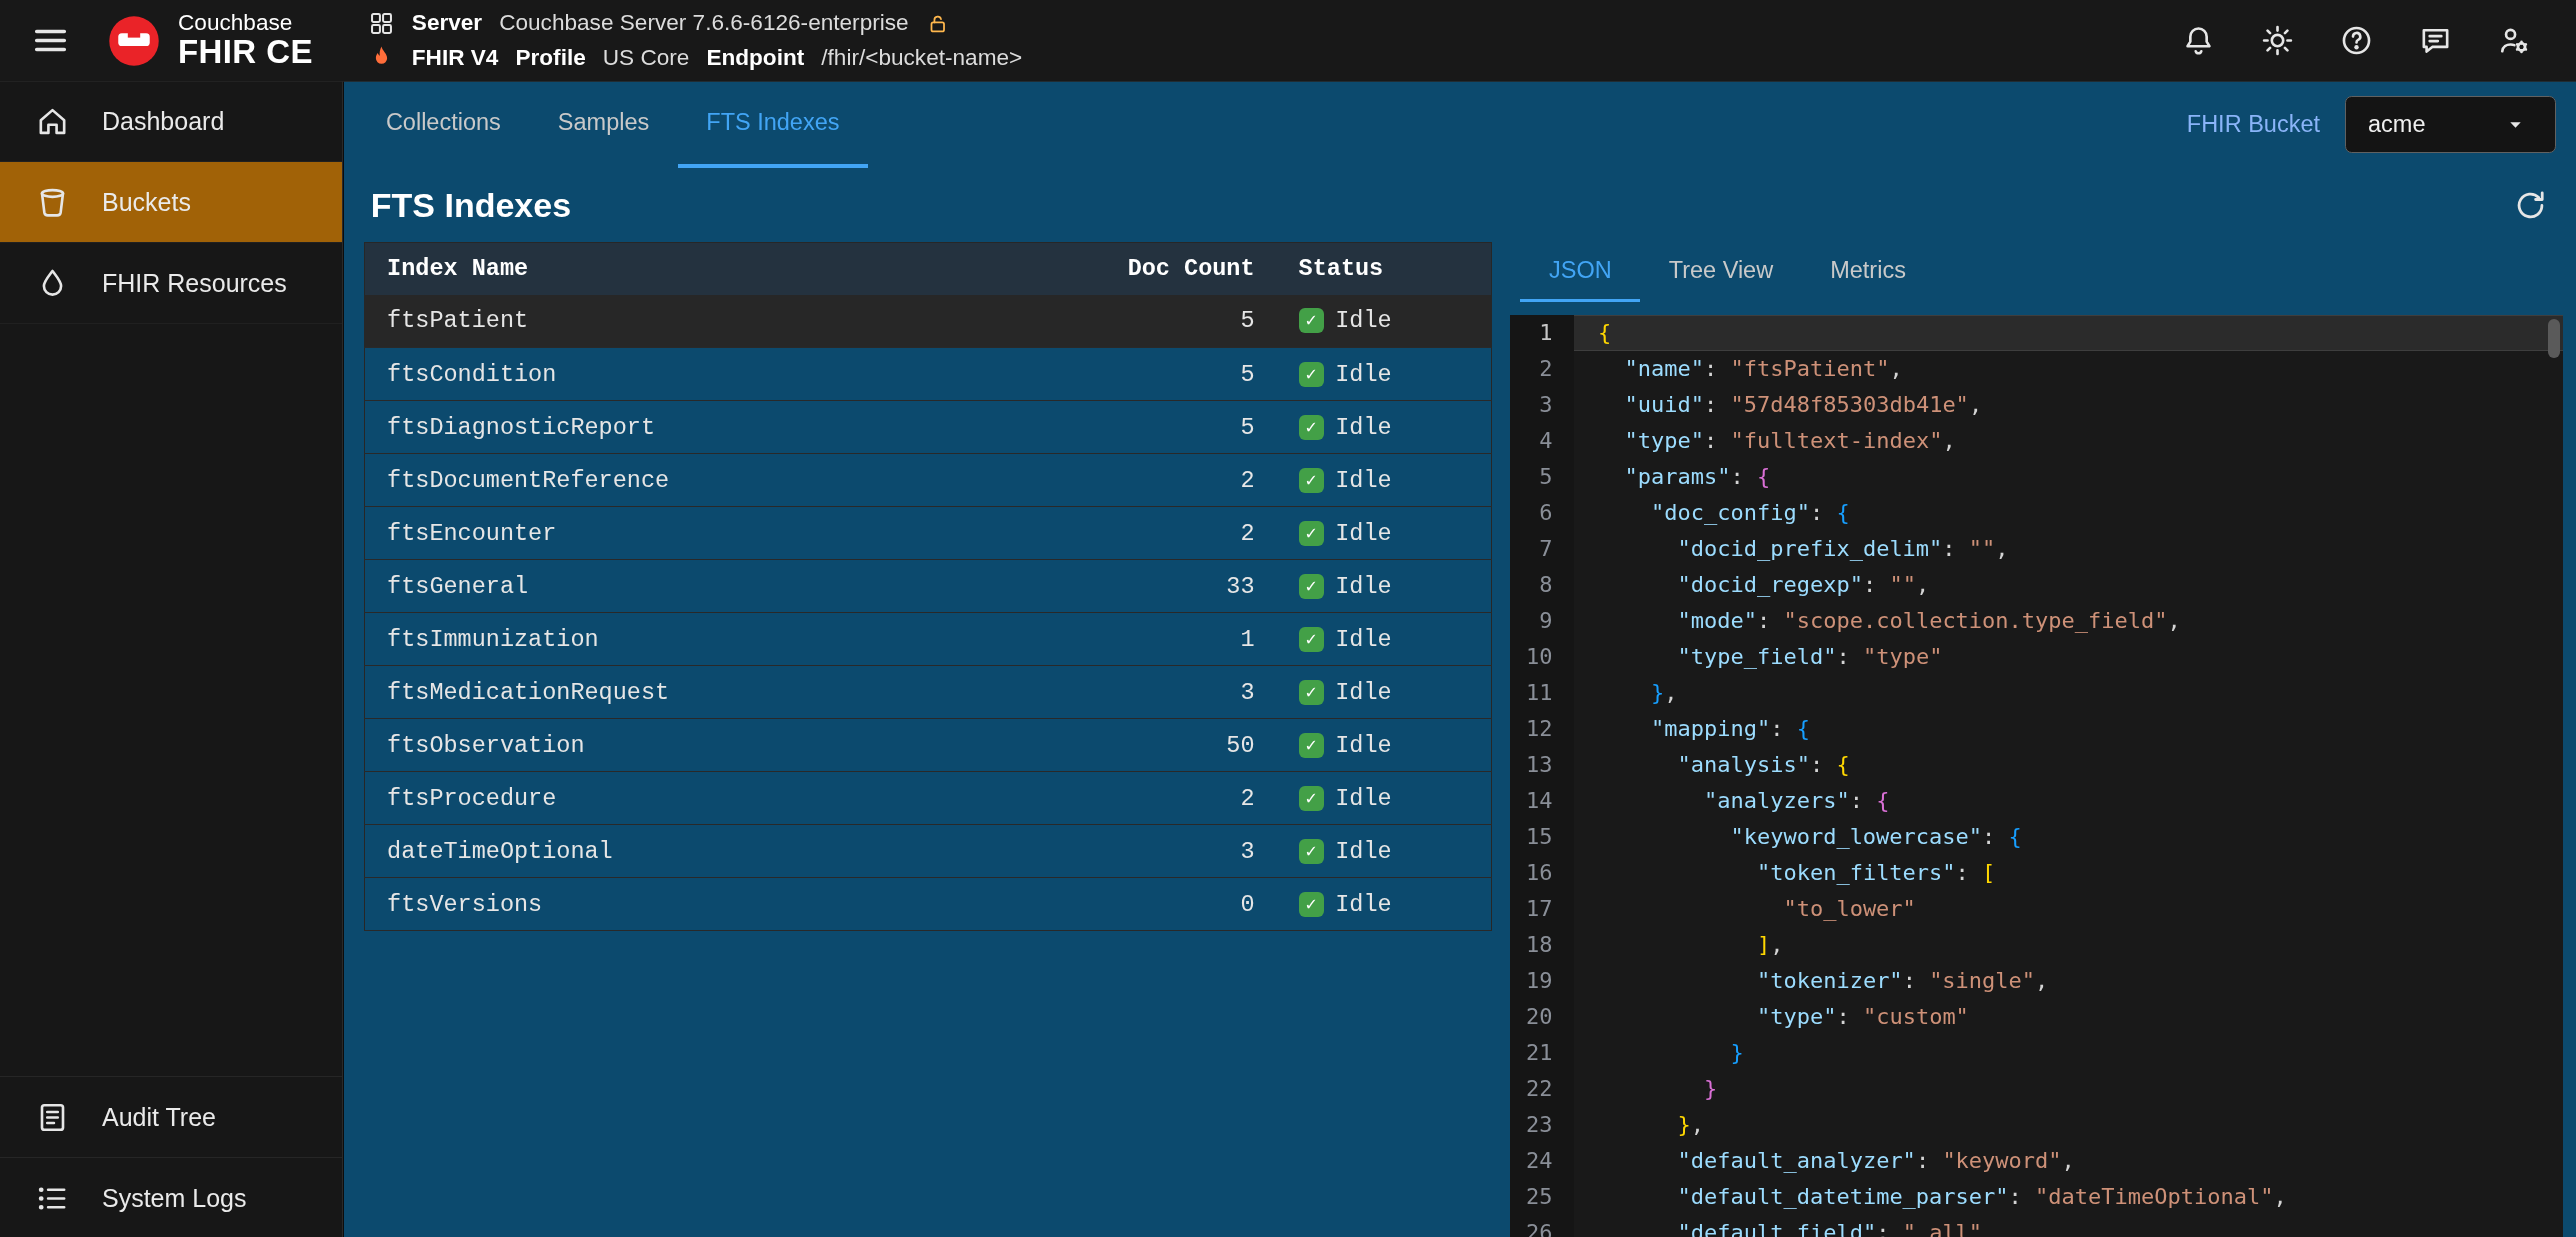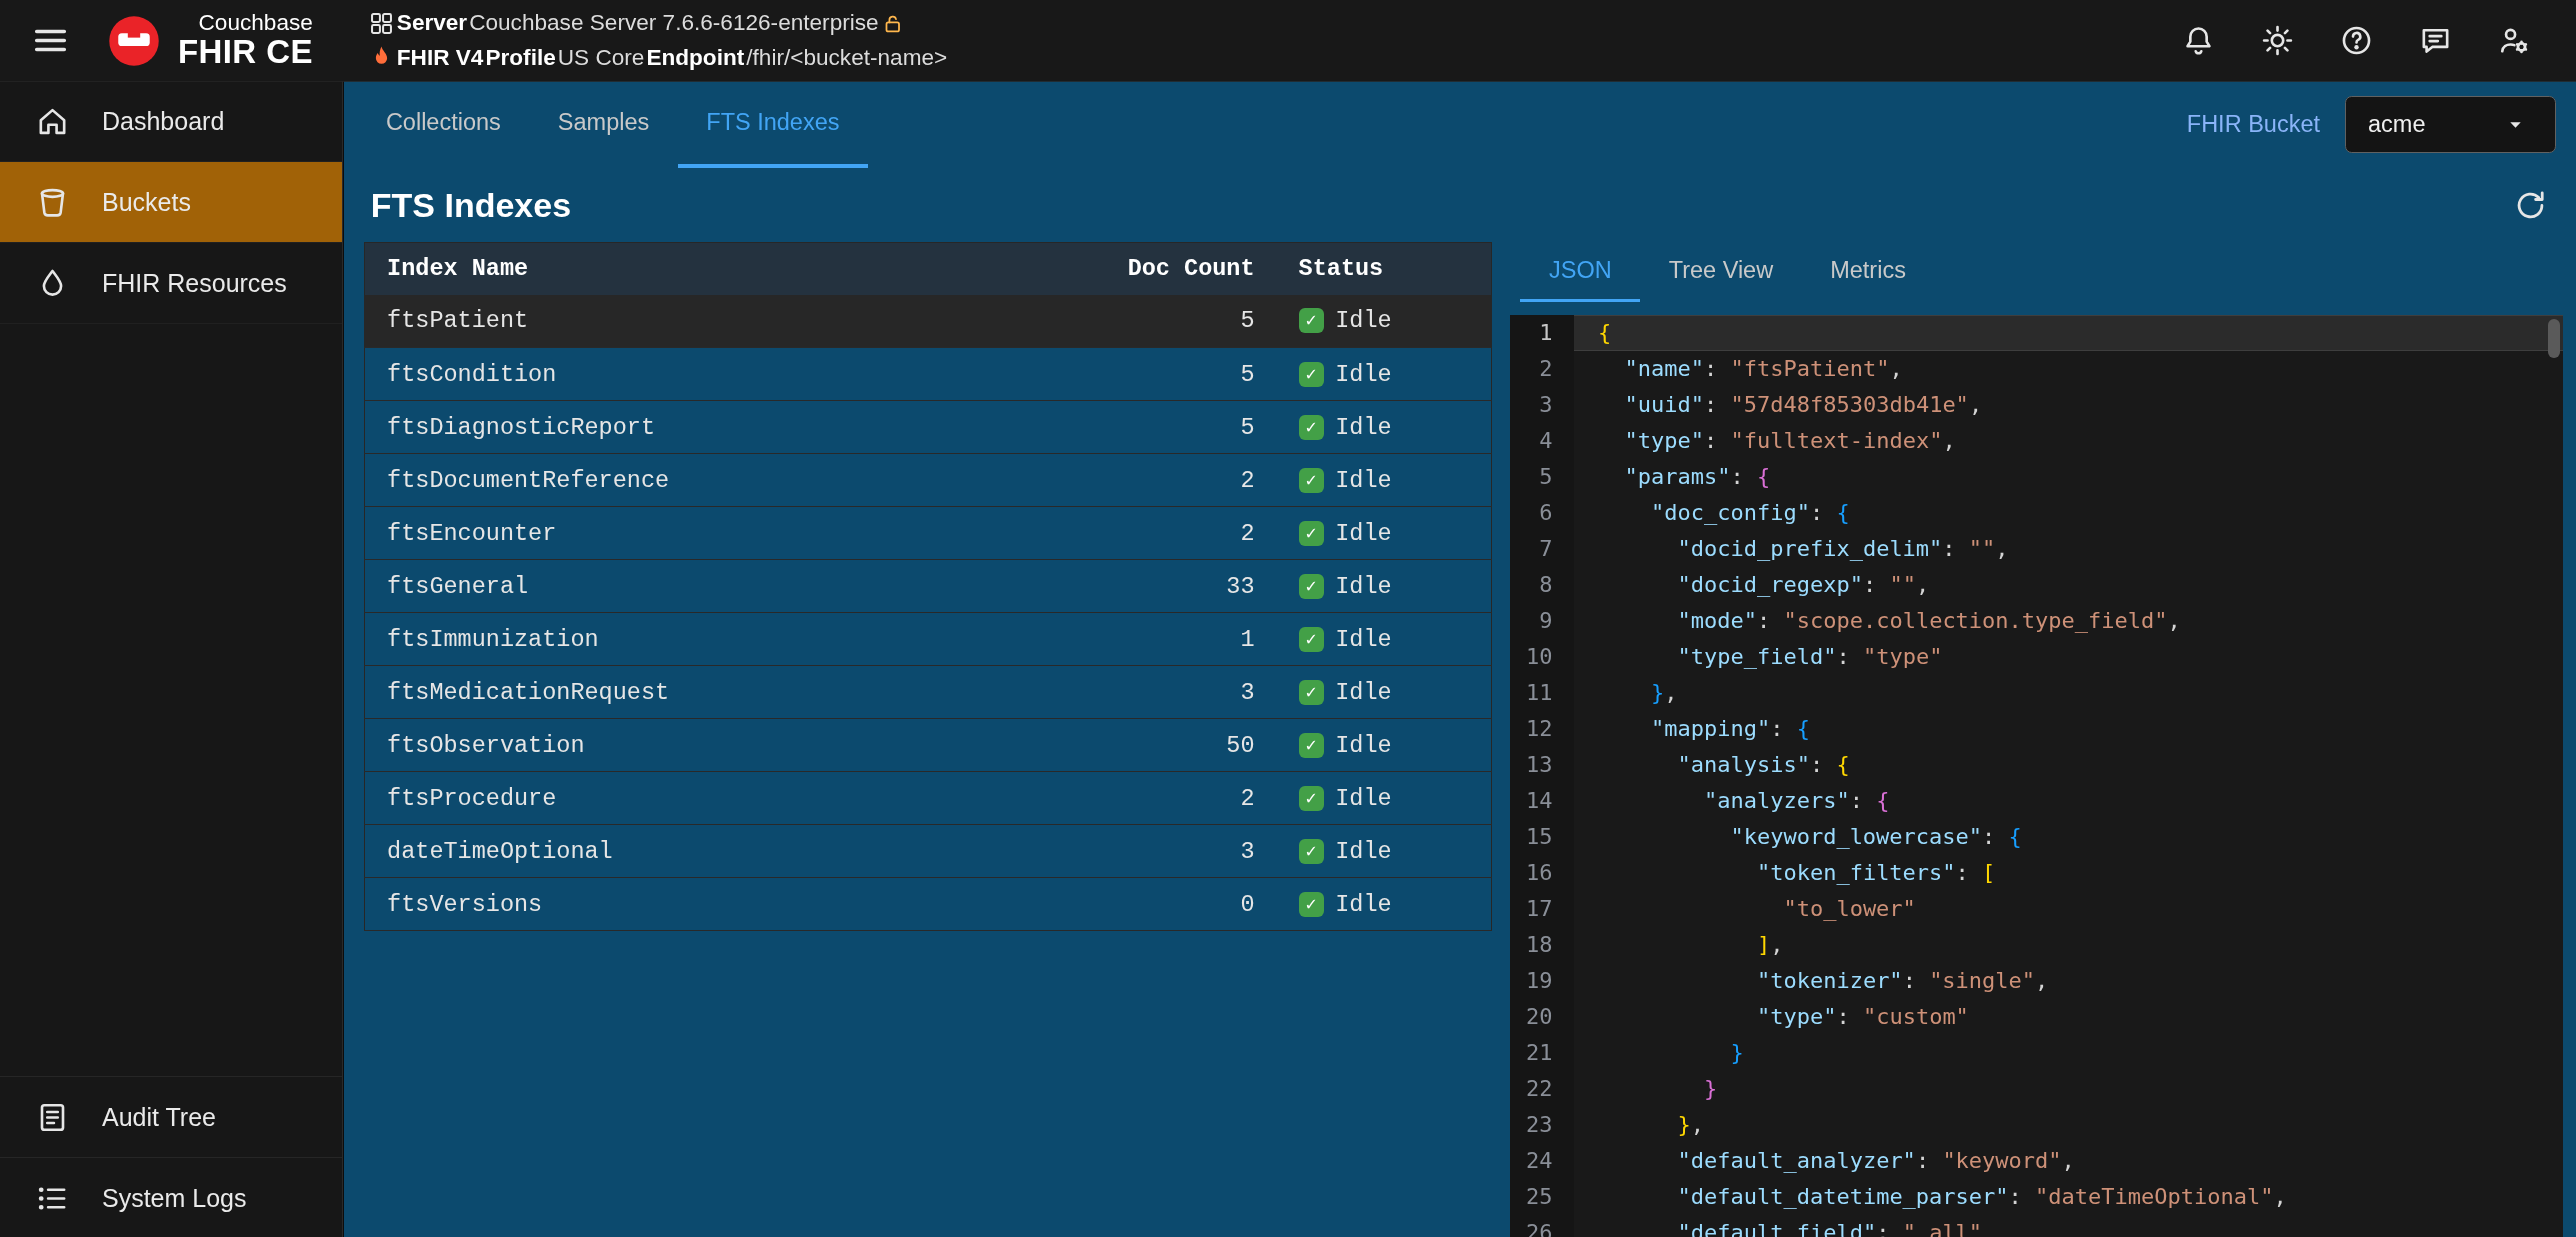--- a/index.html
+++ b/index.html
@@ -20,25 +20,25 @@
   .icon-btn { background: none; border: none; color: #e6e6e6; cursor: pointer; display: inline-flex; align-items: center; justify-content: center; padding: 0; }
 
   
   .topbar {
     position: absolute; top: 0; left: 0; right: 0; height: 81px;
     background: #181818; display: flex; align-items: center; z-index: 5;
     box-shadow: 0 0.8px 0 #262626;
   }
   .menu-btn { margin: 0 17px 0 25px; width: 50px; height: 50px; }
   .logo { width: 54px; height: 54px; margin-left: 15px; }
-  .brand { margin-left: 17px; line-height: 1.05; text-align: right; }
+  .brand { margin-left: 17px; line-height: 1.05; }
   .brand-name { font-size: 22.6px; color: #ffffff; }
   .brand-product { font-size: 33px; font-weight: 700; color: #ffffff; letter-spacing: 0.4px; }
   .server-info { margin-left: 55px; display: flex; flex-direction: column; gap: 7.5px; }
-  .info-line { display: flex; align-items: center; gap: 2px; font-size: 22.6px; color: #dcdcdc; }
+  .info-line { display: flex; align-items: center; gap: 17px; font-size: 22.6px; color: #dcdcdc; }
   .info-line .b { font-weight: 700; color: #ffffff; }
   .header-actions { margin-left: auto; display: flex; align-items: center; gap: 39px; margin-right: 42px; }
   .header-actions .icon-btn { width: 40px; height: 40px; }
 
   
   .sidebar {
     position: absolute; top: 81px; left: 0; bottom: 0; width: 343px;
     background: #171717; border-right: 0.8px solid #2a2a2a;
     display: flex; flex-direction: column;
   }

